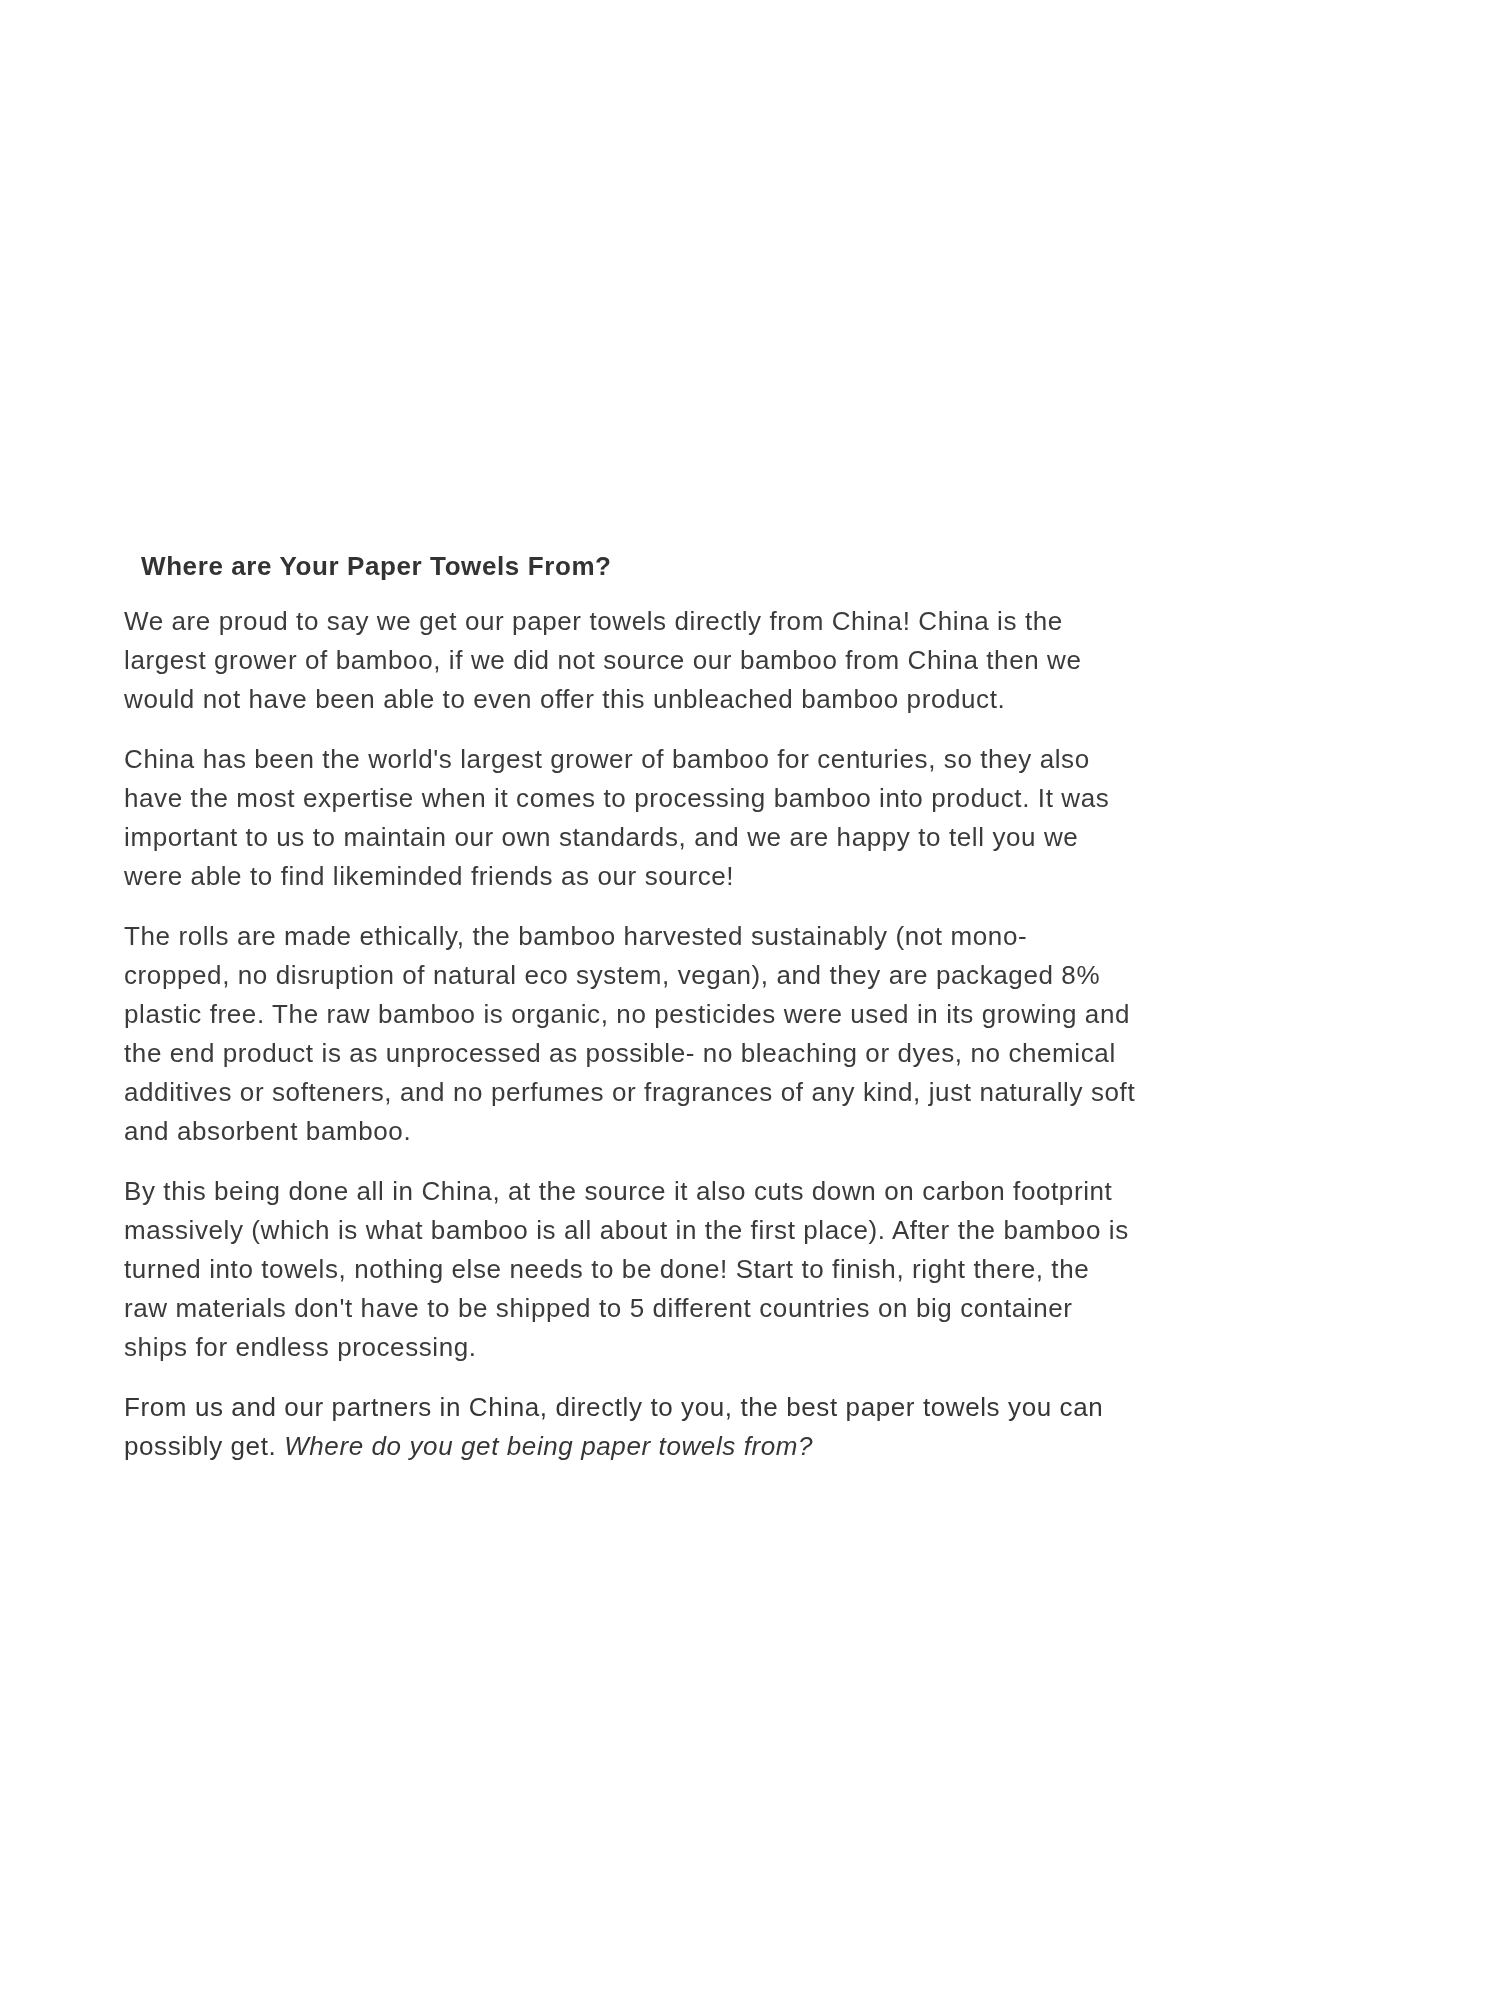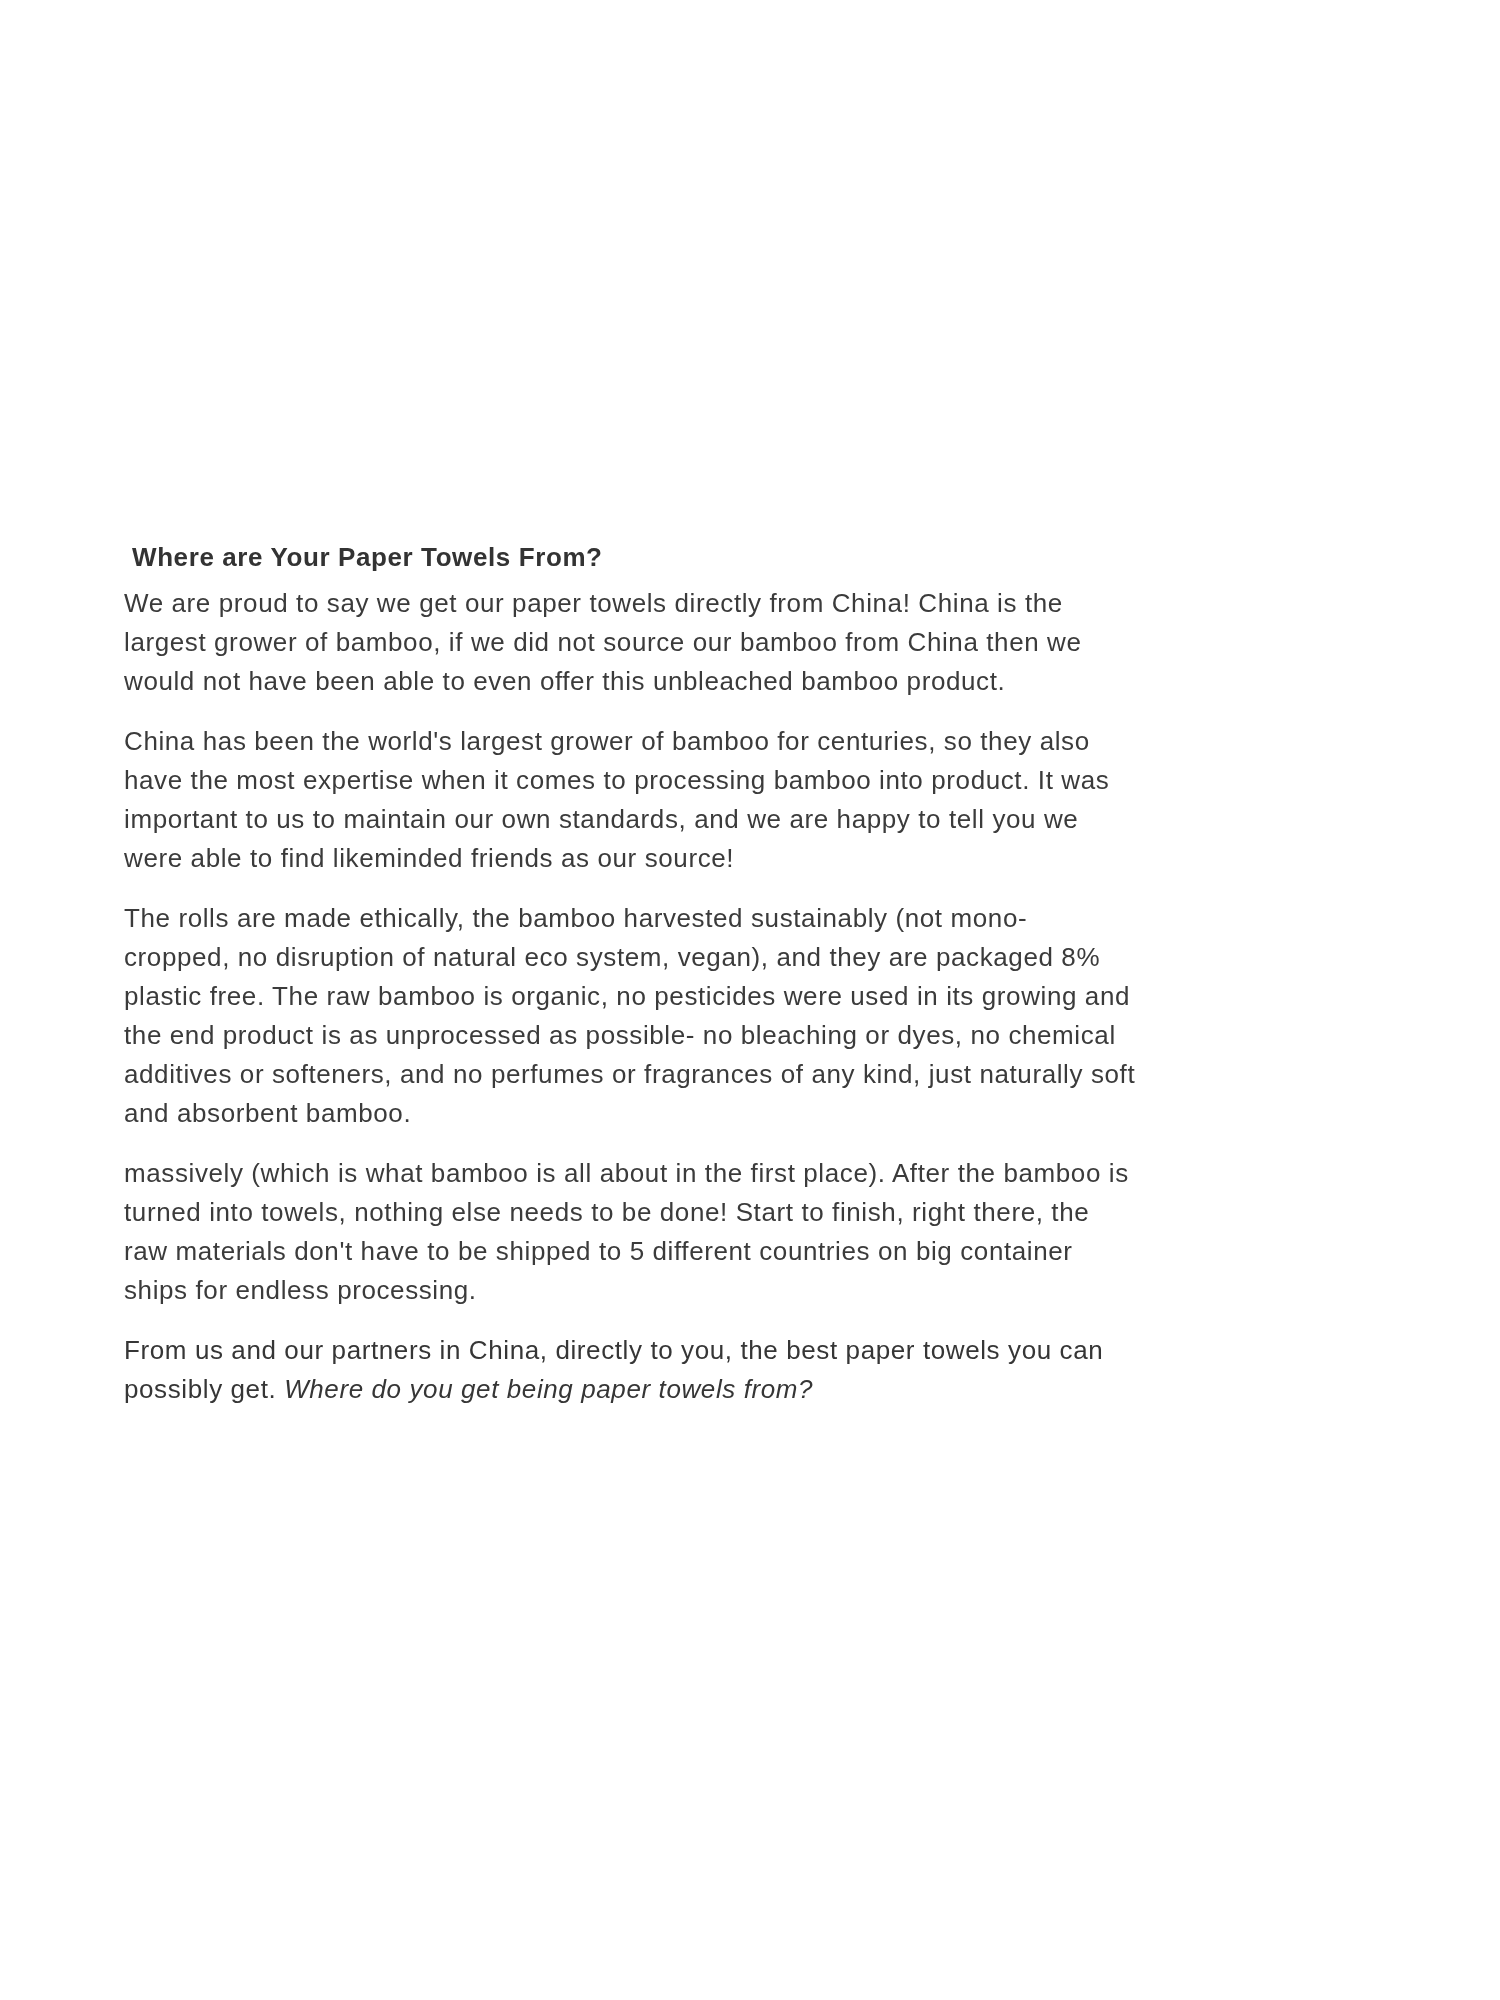--- a/index.html
+++ b/index.html
@@ -19,21 +19,21 @@
     position: absolute;
     left: 124px;
     top: 531px;
     width: 1240px;
     color: #3b3b3b;
     font-size: 26px;
     line-height: 39px;
     letter-spacing: 0.6px;
   }
   .heading {
-    margin: 8px;
+    margin: 17px;
     font-size: 26px;
     line-height: 37px;
     font-weight: 700;
     color: #333333;
   }
   .para {
     margin: 0;
   }
   .para + .para {
     margin-top: 21px;
@@ -77,20 +77,21 @@
     <p class="para">
       <span class="line">The rolls are made ethically, the bamboo harvested sustainably (not mono-</span>
       <span class="line">cropped, no disruption of natural eco system, vegan), and they are packaged 8%</span>
       <span class="line">plastic free. The raw bamboo is organic, no pesticides were used in its growing and</span>
       <span class="line">the end product is as unprocessed as possible- no bleaching or dyes, no chemical</span>
       <span class="line">additives or softeners, and no perfumes or fragrances of any kind, just naturally soft</span>
       <span class="line">and absorbent bamboo.</span>
     </p>
 
     <p class="para">
+      <span class="line">By this being done all in China, at the source it also cuts down on carbon footprint</span>
       <span class="line">massively (which is what bamboo is all about in the first place). After the bamboo is</span>
       <span class="line">turned into towels, nothing else needs to be done! Start to finish, right there, the</span>
       <span class="line">raw materials don't have to be shipped to 5 different countries on big container</span>
       <span class="line">ships for endless processing.</span>
     </p>
 
     <p class="para closing">
       <span class="line">From us and our partners in China, directly to you, the best paper towels you can</span>
       <span class="line"><span>possibly get. </span><em>Where do you get being paper towels from?</em></span>
     </p>

